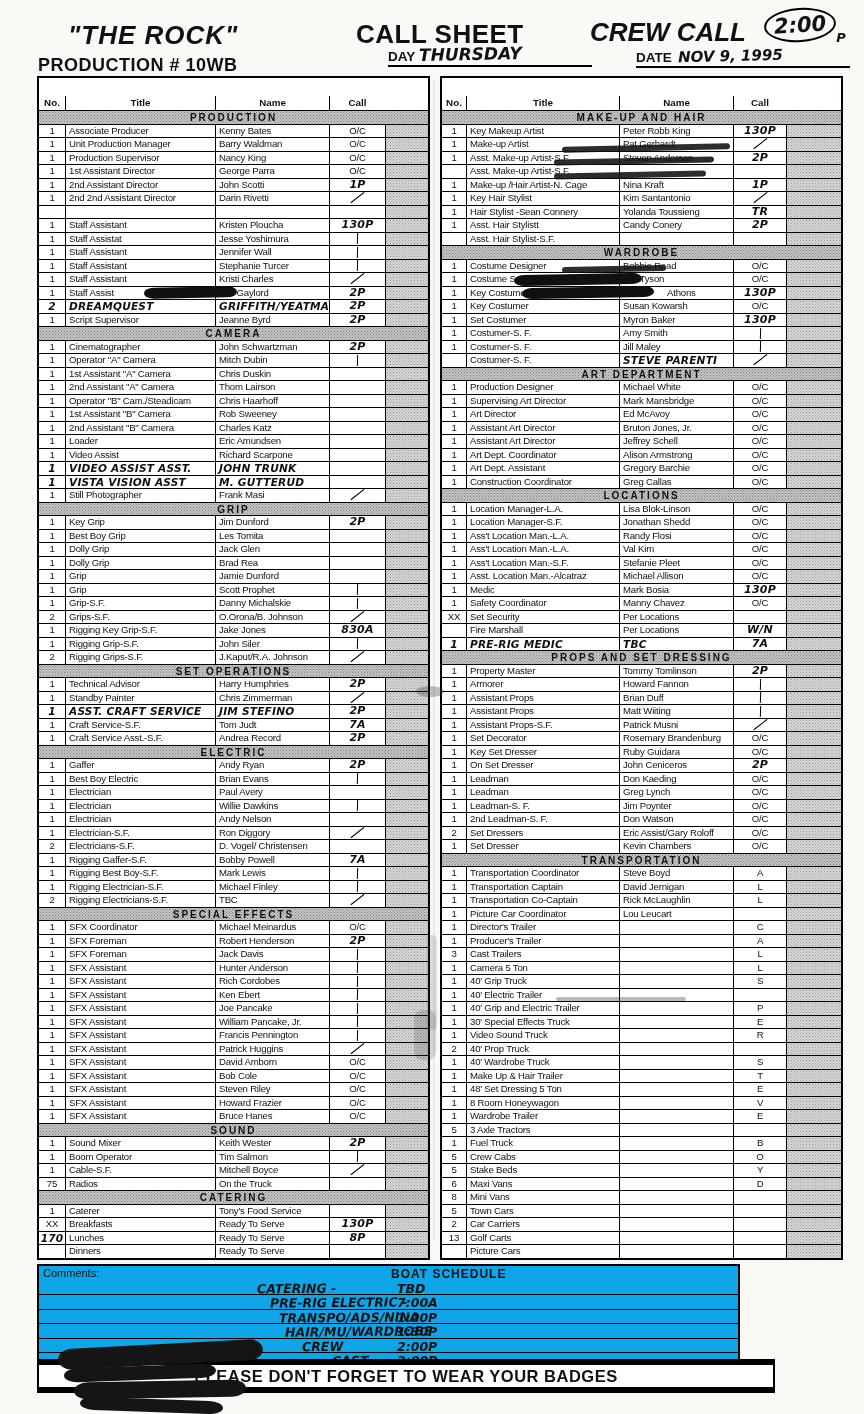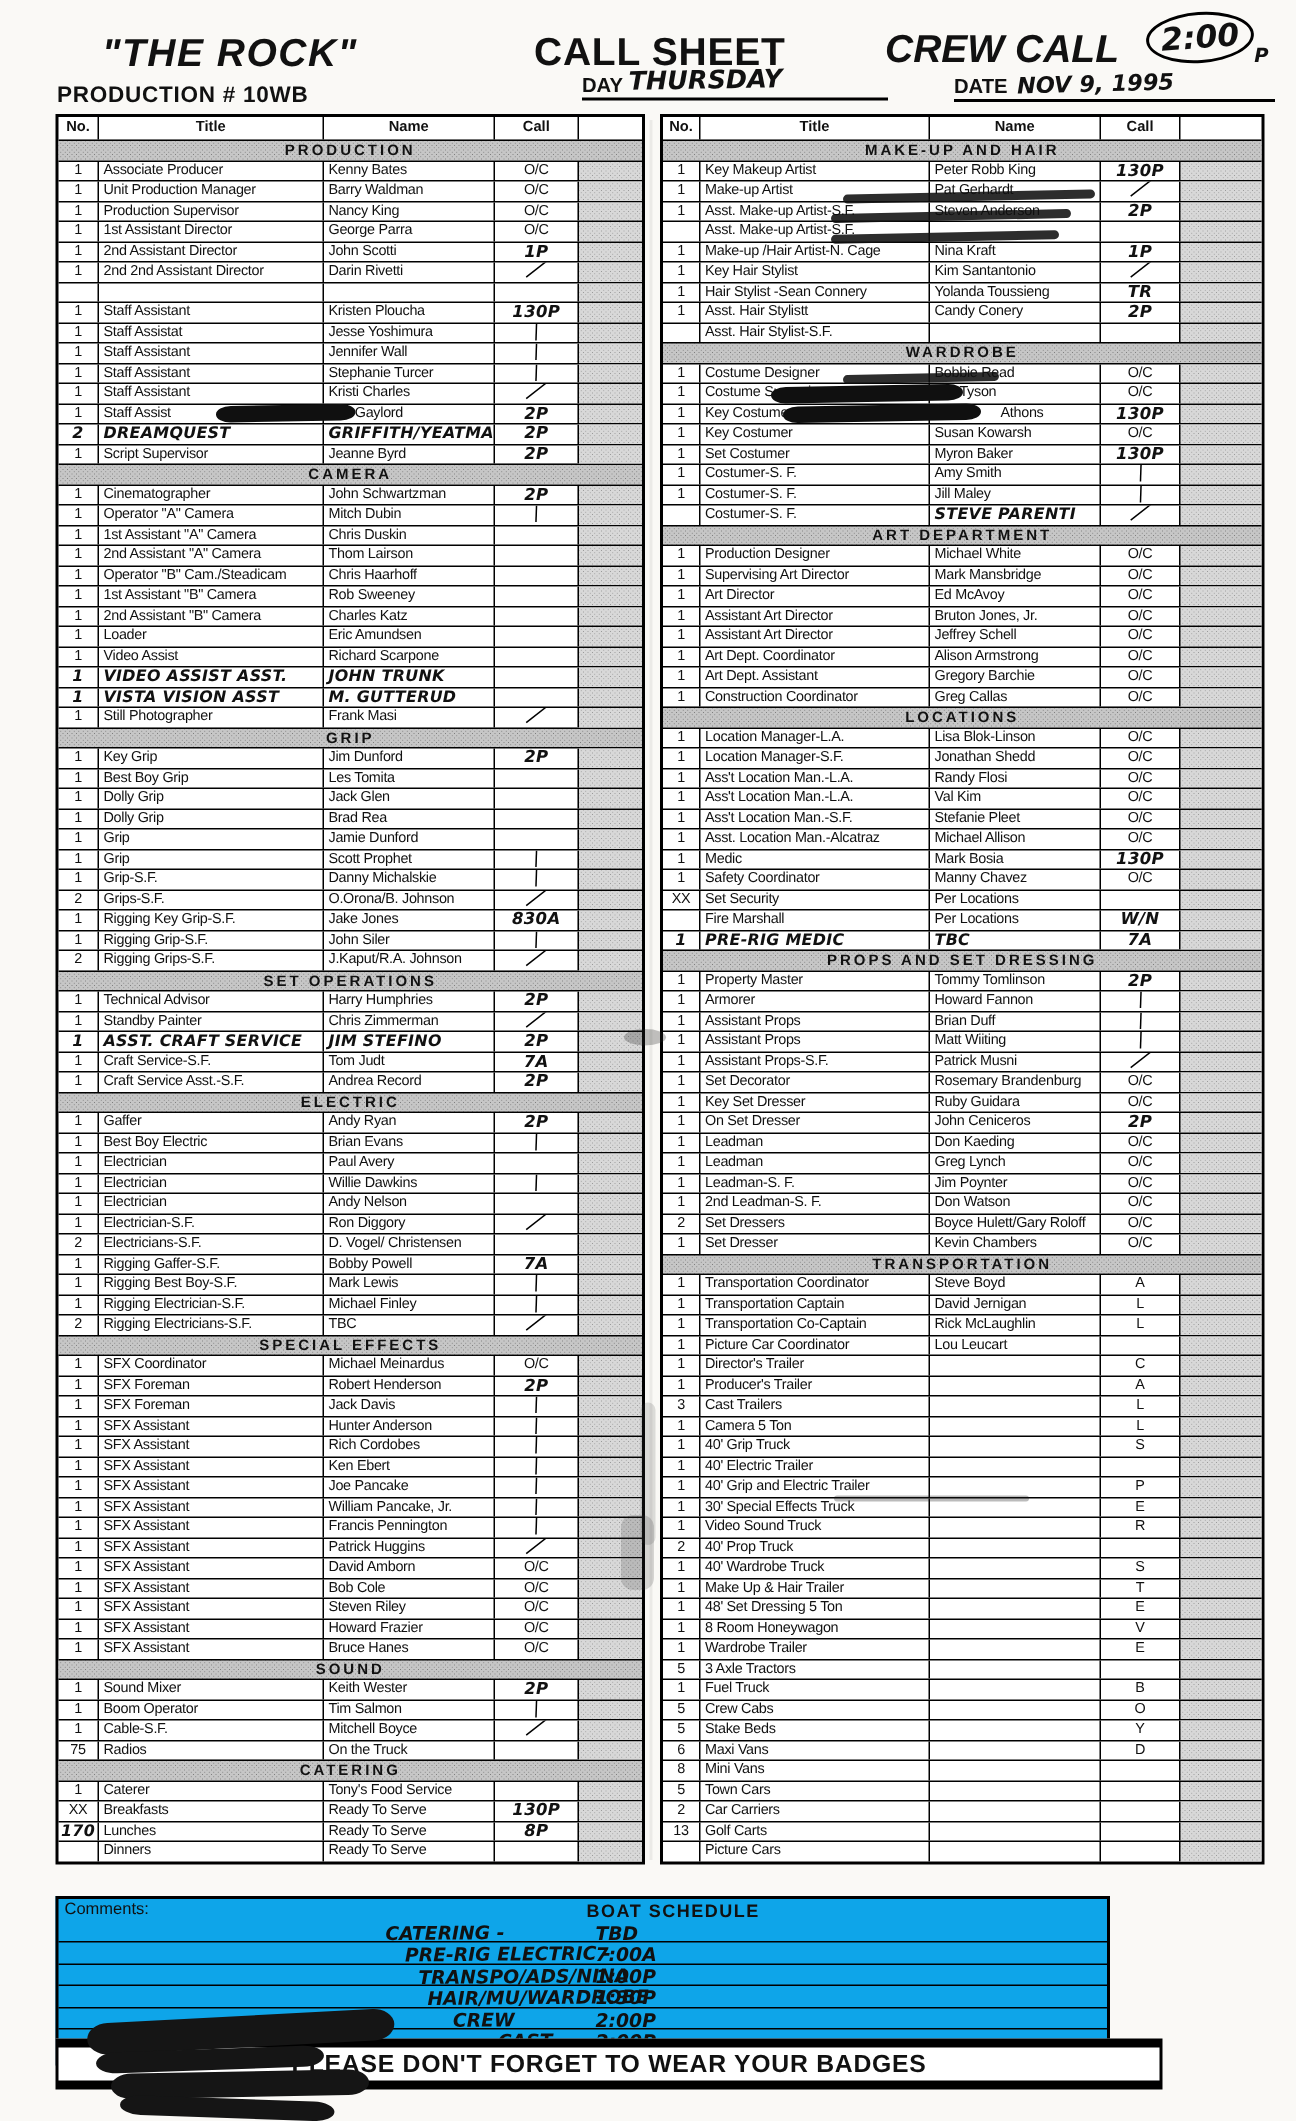--- a/index.html
+++ b/index.html
@@ -3,42 +3,42 @@
 <meta charset="utf-8">
 <style>
   html,body{margin:0;padding:0;background:#e9e7e2;}
   .page{position:relative;width:864px;height:1414px;background:#faf9f6;
         font-family:"Liberation Sans",sans-serif;color:#111;overflow:hidden;}
   .abs{position:absolute;}
   .hw{font-family:"DejaVu Sans",sans-serif;font-style:italic;font-weight:bold;}
 
   
   .t-title{left:68px;top:20px;font-size:26px;font-weight:bold;font-style:italic;letter-spacing:1px;}
-  .t-prod{left:38px;top:55px;font-size:15px;font-weight:bold;letter-spacing:.5px;}
+  .t-prod{left:38px;top:55px;font-size:18px;font-weight:bold;letter-spacing:.5px;}
   .t-callsheet{left:356px;top:19px;font-size:26px;font-weight:bold;letter-spacing:.5px;}
   .t-day{left:344px;top:44px;width:204px;border-bottom:2.5px solid #000;
          display:flex;align-items:flex-end;gap:4px;padding-bottom:1px;margin-left:44px;}
   .t-day .lbl{font-size:13.5px;font-weight:bold;}
   .t-day .val{font-size:17px;transform:rotate(-1deg);}
   .t-crewcall{left:590px;top:17px;font-size:26px;font-weight:bold;font-style:italic;}
   .crew-time{left:764px;top:8px;display:flex;align-items:flex-start;}
   .crew-time .circ{display:inline-block;border:2.5px solid #000;border-radius:50%;
                    padding:3px 8px;font-size:21px;transform:rotate(-4deg);}
   .crew-time .ampm{font-size:13px;margin-top:22px;}
   .t-date{left:636px;top:47px;width:214px;border-bottom:2px solid #000;
           display:flex;align-items:flex-end;gap:6px;padding-bottom:1px;}
   .t-date .lbl{font-size:13.5px;font-weight:bold;}
   .t-date .val{font-size:15px;transform:rotate(-1.5deg);}
 
   
   .tbl{position:absolute;top:76px;background:#fff;border:2px solid #000;box-sizing:border-box;}
   .tbl.left{left:37px;width:393px;}
   .tbl.right{left:440px;width:403px;}
-  .thead{display:flex;height:15px;box-sizing:border-box;font-weight:bold;font-size:9.8px;
-         line-height:14px;text-align:center;}
+  .thead{display:flex;height:32px;box-sizing:border-box;font-weight:bold;font-size:9.8px;
+         line-height:14px;text-align:center;align-items:flex-end;}
   .thead .c{text-align:center;padding:0;}
   .row,.thead{border-top:0;}
   .row{display:flex;height:13.5px;box-sizing:border-box;border-top:1px solid #000;
        position:relative;font-size:9.6px;line-height:12.5px;letter-spacing:-0.2px;}
   .sec{height:13.5px;box-sizing:border-box;border-top:1px solid #000;text-align:center;
        font-weight:bold;font-size:10px;letter-spacing:2px;line-height:13.5px;
        background-color:#c6c6c6;
        background-image:radial-gradient(circle,#7e7e7e 22%,transparent 24%),
                         radial-gradient(circle,#7e7e7e 22%,transparent 24%);
        background-size:3px 3px;background-position:0 0,1.5px 1.5px;}
@@ -1037,21 +1037,21 @@
         <div class="row">
           <div class="c no">1</div>
           <div class="c title"><span>2nd Leadman-S. F.</span></div>
           <div class="c name"><span>Don Watson</span></div>
           <div class="c call"><span>O/C</span></div>
           <div class="c shade"></div>
         </div>
         <div class="row">
           <div class="c no">2</div>
           <div class="c title"><span>Set Dressers</span></div>
-          <div class="c name"><span>Boyce Hulett/Gary Roloff</span></div>
+          <div class="c name"><span>Eric Assist/Gary Roloff</span></div>
           <div class="c call"><span>O/C</span></div>
           <div class="c shade"></div>
         </div>
         <div class="row">
           <div class="c no">1</div>
           <div class="c title"><span>Set Dresser</span></div>
           <div class="c name"><span>Kevin Chambers</span></div>
           <div class="c call"><span>O/C</span></div>
           <div class="c shade"></div>
         </div>

